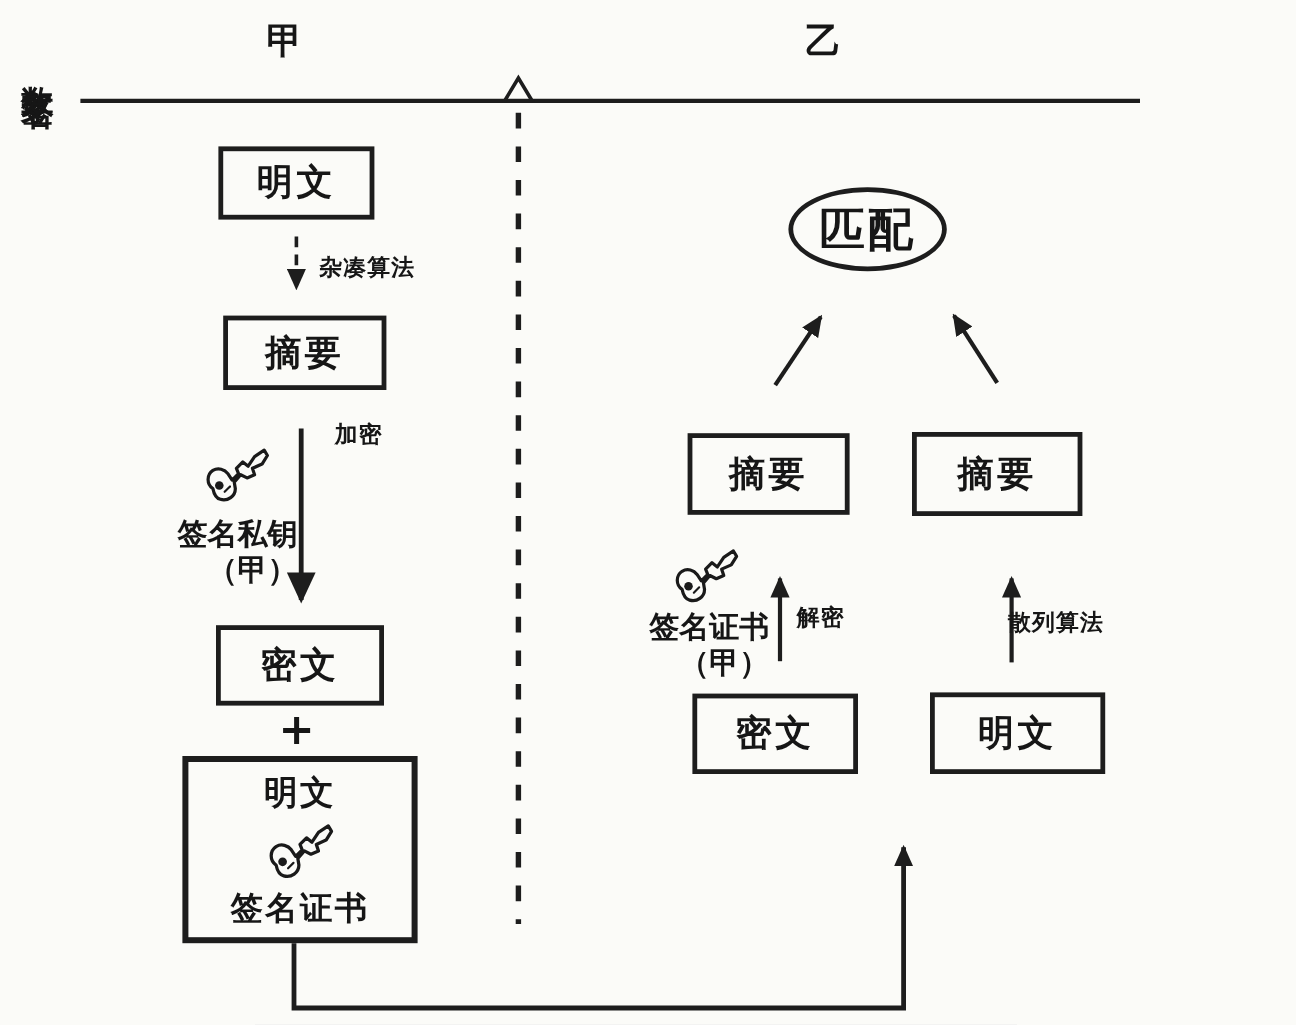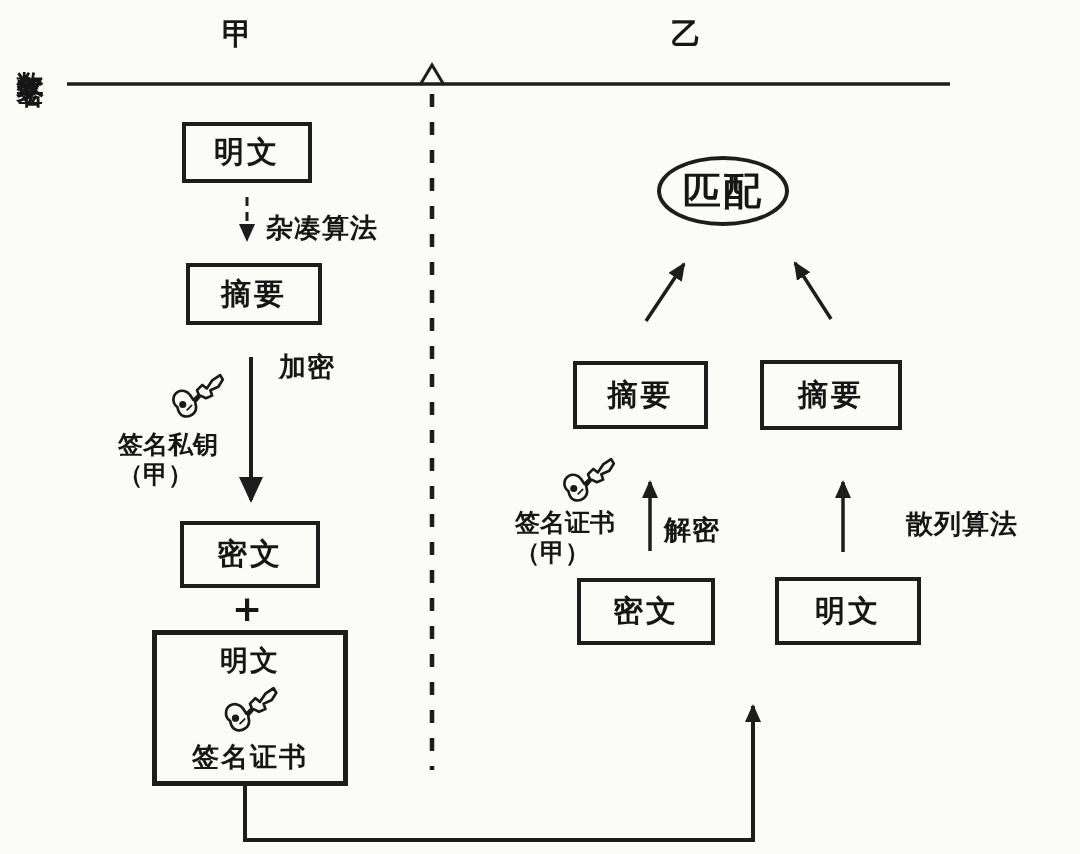--- a/index.html
+++ b/index.html
@@ -20,24 +20,24 @@
     display:flex;flex-direction:column;align-items:center;justify-content:space-between;
     font-weight:700;font-size:28px;letter-spacing:2px;padding:7px 0 6px 0;
   }
   .bundle .cert{font-size:27px;}
   .ellipse{
     position:absolute;box-sizing:border-box;border:4px solid #1d1d1d;border-radius:50%;
     display:flex;align-items:center;justify-content:center;
     font-weight:700;font-size:38px;letter-spacing:2px;
   }
   .lbl{position:absolute;font-weight:700;white-space:nowrap;}
-  .lbl-27{font-size:27px;letter-spacing:1px;}
+  .lbl-27{font-size:19px;letter-spacing:1px;}
   .lbl-30{font-size:30px;}
   .caption{
-    position:absolute;text-align:left;font-weight:700;font-size:25px;line-height:1.18;
+    position:absolute;text-align:right;font-weight:700;font-size:25px;line-height:1.18;
   }
   .caption span{display:block;}
   .side-label{
     position:absolute;writing-mode:vertical-rl;text-orientation:upright;
     font-weight:700;font-size:27px;letter-spacing:3px;
   }
   .plus{position:absolute;font-weight:700;font-size:36px;line-height:1;}
 </style>
 </head>
 <body>
@@ -129,23 +129,23 @@
 
   <div class="box" style="left:760px;top:360px;width:142px;height:70px;">
     <span>摘要</span>
   </div>
 
   <div class="caption" style="left:515px;top:508px;width:126px;">
     <span>签名证书</span>
     <span>（甲）</span>
   </div>
 
-  <div class="lbl lbl-27" style="left:664px;top:502px;margin-top:10px;">解密</div>
+  <div class="lbl lbl-27" style="left:664px;top:502px;">解密</div>
 
-  <div class="lbl lbl-27" style="left:906px;top:506px;font-family:Liberation Mono, monospace;">散列算法</div>
+  <div class="lbl lbl-27" style="left:840px;top:506px;font-family:Liberation Mono, monospace;">散列算法</div>
 
   <div class="box" style="left:577px;top:578px;width:138px;height:67px;">
     <span>密文</span>
   </div>
 
   <div class="box" style="left:775px;top:577px;width:146px;height:68px;">
     <span>明文</span>
   </div>
 
 </div>

